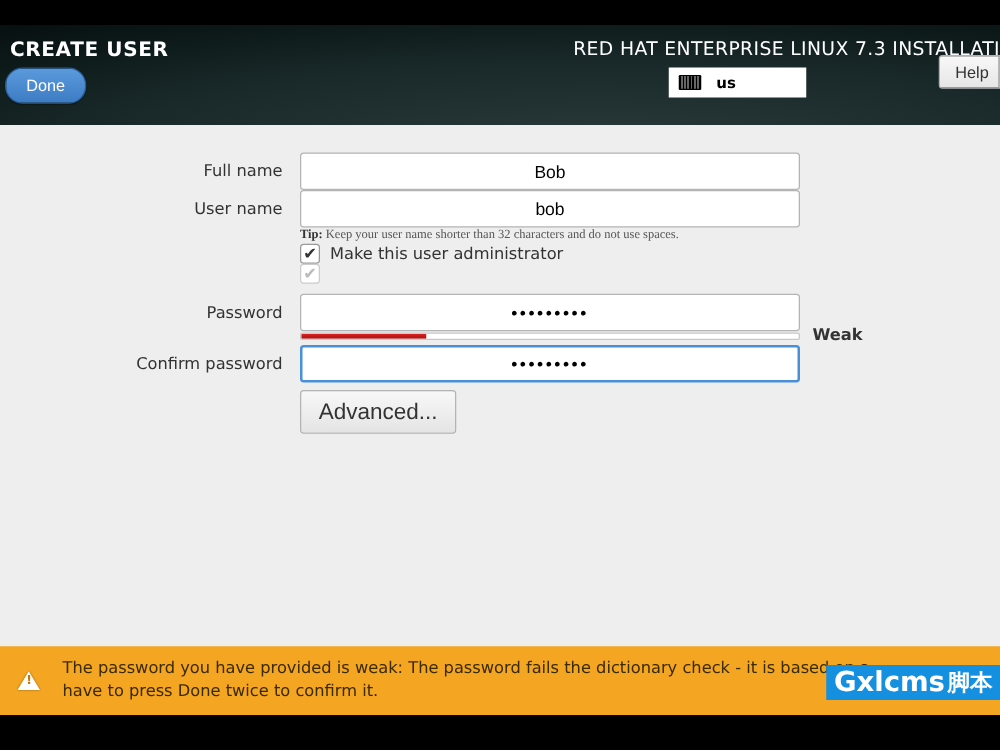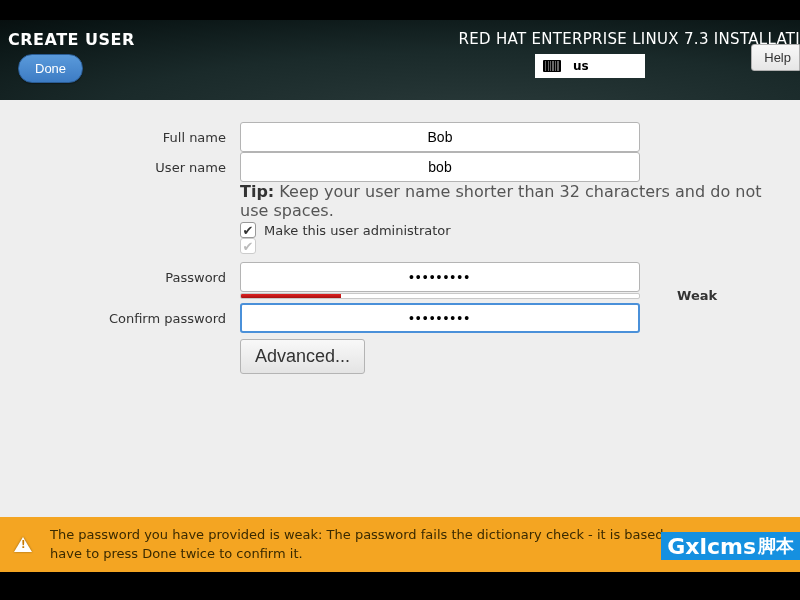--- a/index.html
+++ b/index.html
@@ -3,43 +3,43 @@
 <meta charset="utf-8">
 <style>
 * { box-sizing: border-box; margin: 0; padding: 0; }
 body { width: 800px; height: 600px; overflow: hidden; font-family: "DejaVu Sans", "Cantarell", sans-serif; font-size: 13px; background: #000; position: relative; }
 .letterbox-top, .letterbox-bottom { background: #000; width: 100%; }
 .letterbox-top { height: 20px; }
 .letterbox-bottom { height: 10px; position: absolute; bottom: 0; }
 
 .header { background: radial-gradient(ellipse 120% 200% at 60% 120%, #2a3a3a 0%, #1a2a2a 40%, #0a1515 70%, #000 100%); height: 80px; position: relative; color: #fff; }
 .title { position: absolute; left: 8px; top: 10px; font-size: 16px; font-weight: bold; letter-spacing: .5px; }
-.done-btn { position: absolute; left: 18px; top: 34px; background: linear-gradient(#5a9adb, #3d7cc4); border: 1px solid #2a5c94; border-radius: 14px; color: #fff; padding: 6px 16px; font-size: 13px; cursor: pointer; box-shadow: 0 1px 1px rgba(0,0,0,.3); }
+.done-btn { position: absolute; left: 4px; top: 34px; background: linear-gradient(#5a9adb, #3d7cc4); border: 1px solid #2a5c94; border-radius: 14px; color: #fff; padding: 6px 16px; font-size: 13px; cursor: pointer; box-shadow: 0 1px 1px rgba(0,0,0,.3); }
 .subtitle { position: absolute; right: 0; top: 10px; font-size: 15px; font-weight: 400; letter-spacing: .3px; }
 .kbd-box { position: absolute; right: 155px; top: 34px; background: #fff; color: #000; padding: 4px 8px; width: 110px; height: 24px; display: flex; align-items: center; gap: 12px; font-size: 12px; font-weight: bold; }
 .kbd-icon { width: 18px; height: 12px; background: #000; border-radius: 1px; position: relative; }
 .kbd-icon::after { content: ''; position: absolute; inset: 1px; background: repeating-linear-gradient(90deg, #000 0 1px, #fff 1px 2.5px), repeating-linear-gradient(0deg, #000 0 1px, #fff 1px 2.5px); opacity: .4; }
 .help-btn { position: absolute; right: 0; top: 24px; background: linear-gradient(#f8f8f8, #e6e6e6); border: 1px solid #b0b0b0; border-left: 1px solid #b0b0b0; border-radius: 3px 0 0 3px; padding: 5px 8px 5px 12px; color: #333; font-size: 13px; cursor: pointer; }
 
 .content { background: #eeeeee; height: 460px; padding-top: 22px; }
 .form { display: grid; grid-template-columns: 240px 420px auto; align-items: center; }
 .lbl { grid-column: 1; text-align: right; padding-right: 14px; color: #333; font-size: 13px; }
 .field { grid-column: 2; }
 input[type=text], input[type=password] { width: 400px; height: 30px; padding: 4px 8px; font-size: 14px; border: 1px solid #b4b4b4; border-radius: 3px; background: #fff; outline: none; text-align: center; }
 input.focused { border: 2px solid #4a90d9; padding: 3px 7px; }
-.tip { grid-column: 2 / 4; color: #555; font-size: 16px; padding: 0 16px 2px 0; }
+.tip { grid-column: 2 / 4; color: #555; font-size: 10px; padding: 0 16px 2px 0; font-family: Liberation Serif, serif; }
 .tip b { font-weight: bold; color: #333; }
 .cb-row { grid-column: 2 / 4; display: flex; align-items: center; gap: 8px; color: #333; font-size: 13px; }
 .cb-row.disabled { color: #a0a0a0; }
 .cb { width: 16px; height: 16px; border: 1px solid #999; border-radius: 3px; background: #fff; display: flex; align-items: center; justify-content: center; font-size: 13px; line-height: 1; }
 .cb.disabled { border-color: #ccc; color: #bbb; }
 .strength-row { grid-column: 2 / 4; display: flex; align-items: center; gap: 10px; margin-top: -4px; }
 .meter { width: 400px; height: 6px; background: #fff; border: 1px solid #c8c8c8; border-radius: 2px; overflow: hidden; }
 .meter-fill { height: 100%; background: linear-gradient(#d22, #a11); width: 25%; }
-.strength-label { font-weight: bold; color: #333; font-size: 13px; margin-left: 27px; }
+.strength-label { font-weight: bold; color: #333; font-size: 13px; }
 .adv-btn { grid-column: 2; background: linear-gradient(#f8f8f8, #e4e4e4); border: 1px solid #b4b4b4; border-radius: 3px; padding: 6px 14px; font-size: 18px; color: #333; cursor: pointer; width: fit-content; margin-top: 6px; }
 
 .warn-bar { position: absolute; left: 0; right: 0; top: 517px; height: 55px; background: #f4a522; display: flex; align-items: center; padding: 6px 14px; gap: 18px; z-index: 2; }
 .warn-icon { width: 0; height: 0; border-left: 9px solid transparent; border-right: 9px solid transparent; border-bottom: 15px solid #fff; position: relative; filter: drop-shadow(0 0 1px rgba(0,0,0,.4)); flex-shrink: 0; }
 .warn-icon::after { content: '!'; position: absolute; left: -2px; top: 2px; color: #c77800; font-weight: bold; font-size: 10px; width: 4px; text-align: center; }
 .warn-text { color: #3a2a00; font-size: 13px; line-height: 1.4; }
 
 .watermark { position: absolute; right: 0; top: 532px; height: 28px; background: #1590e0; color: #fff; font-weight: bold; font-size: 22px; display: flex; align-items: center; padding: 0 6px; z-index: 3; letter-spacing: 0; }
 .watermark .zh { font-size: 18px; margin-left: 2px; }
 </style>

